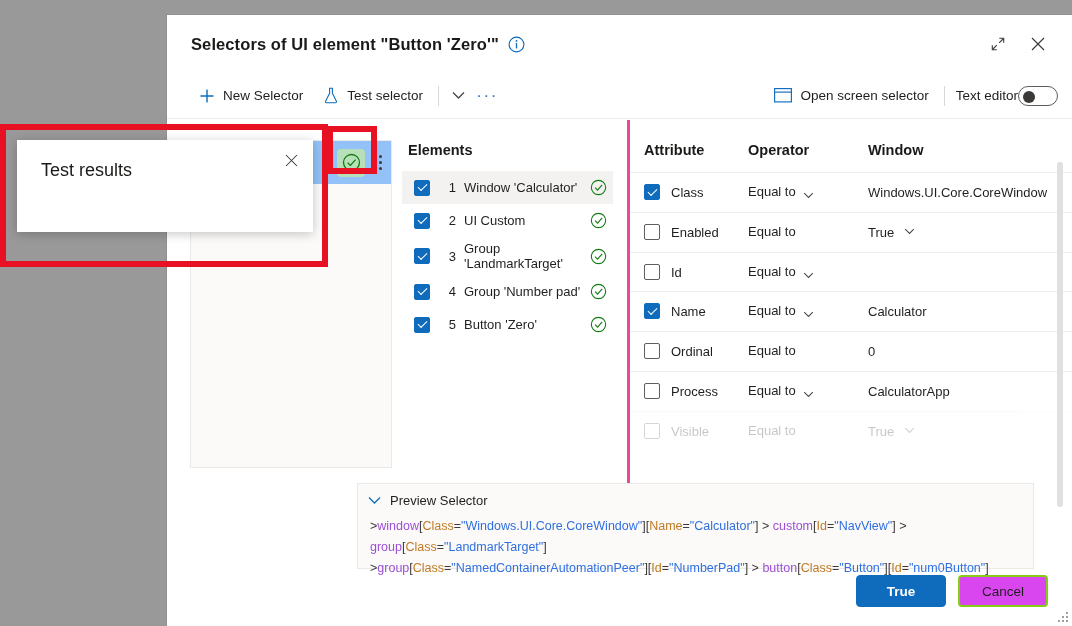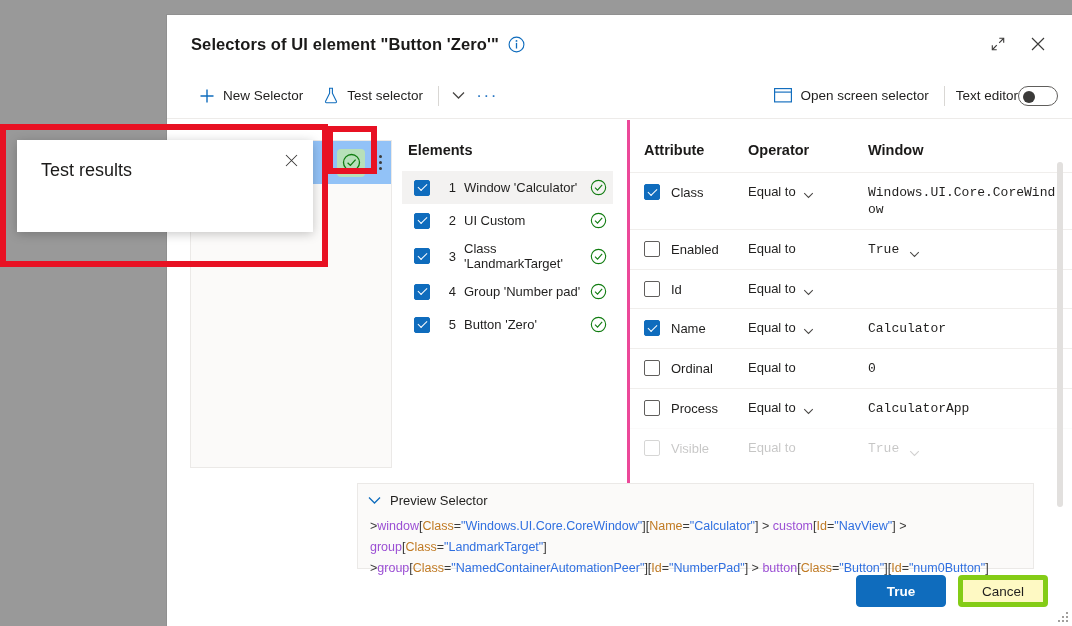--- a/index.html
+++ b/index.html
@@ -188,22 +188,22 @@
     padding: 11px 0 11px 14px;
     font-size: 13px; color: #201f1e;
   }
   .attr-row:first-child { border-top: 1px solid #f0eeec; }
   .attr-name { display: flex; align-items: center; gap: 11px; width: 104px; }
   .attr-op {
     width: 120px; display: flex; align-items: flex-end; gap: 7px;
   }
   .attr-val {
     flex: 1; padding-right: 14px;
-    display: flex; align-items: flex-end; gap: 10px;
-    word-break: break-all; line-height: 17px; font-family: Liberation Mono, monospace;
+    display: flex; align-items: flex-start; gap: 10px;
+    word-break: break-all; line-height: 17px;
   }
   .attr-row.clipped { opacity: .25; }
   .vscroll {
     position: absolute; right: 9px; top: 42px; bottom: 8px;
     width: 6px; border-radius: 3px; background: #e2e0de;
     cursor: pointer;
   }
 
   
   .preview-box {
@@ -238,21 +238,21 @@
     height: 32px; min-width: 90px; padding: 0 18px;
     font-size: 13.5px; border-radius: 4px; cursor: pointer;
     display: flex; align-items: center; justify-content: center;
     font-family: "Liberation Sans", sans-serif;
   }
   .btn-primary {
     background: #0f6cbd; color: #fff; border: 1px solid #0f6cbd;
     font-weight: 600;
   }
   .btn-default {
-    background: #fef9c3; color: #201f1e; border: 5px solid #84cc16;
+    background: #d946ef; color: #201f1e; border: 2px solid #84cc16;
   }
   .grip {
     position: absolute; right: 3px; bottom: 3px;
     width: 13px; height: 13px;
   }
 
   
   .callout {
     position: absolute;
     left: 17px; top: 140px;
@@ -408,21 +408,21 @@
                 <circle cx="9.5" cy="9.5" r="8" fill="none" stroke="#107c10" stroke-width="1.25"></circle>
                 <path d="M5.6 9.7 L8.4 12.4 L13.6 6.6" fill="none" stroke="#107c10" stroke-width="1.25"></path>
               </svg>
             </span>
           </div>
           <div class="el-row">
             <span class="el-check">
               <span class="cbx on"></span>
             </span>
             <span class="el-idx">3</span>
-            <span class="el-label">Class 'LandmarkTarget'</span>
+            <span class="el-label">Group 'LandmarkTarget'</span>
             <span class="el-status">
               <svg width="17" height="17" viewBox="0 0 19 19">
                 <circle cx="9.5" cy="9.5" r="8" fill="none" stroke="#107c10" stroke-width="1.25"></circle>
                 <path d="M5.6 9.7 L8.4 12.4 L13.6 6.6" fill="none" stroke="#107c10" stroke-width="1.25"></path>
               </svg>
             </span>
           </div>
           <div class="el-row">
             <span class="el-check">
               <span class="cbx on"></span>

